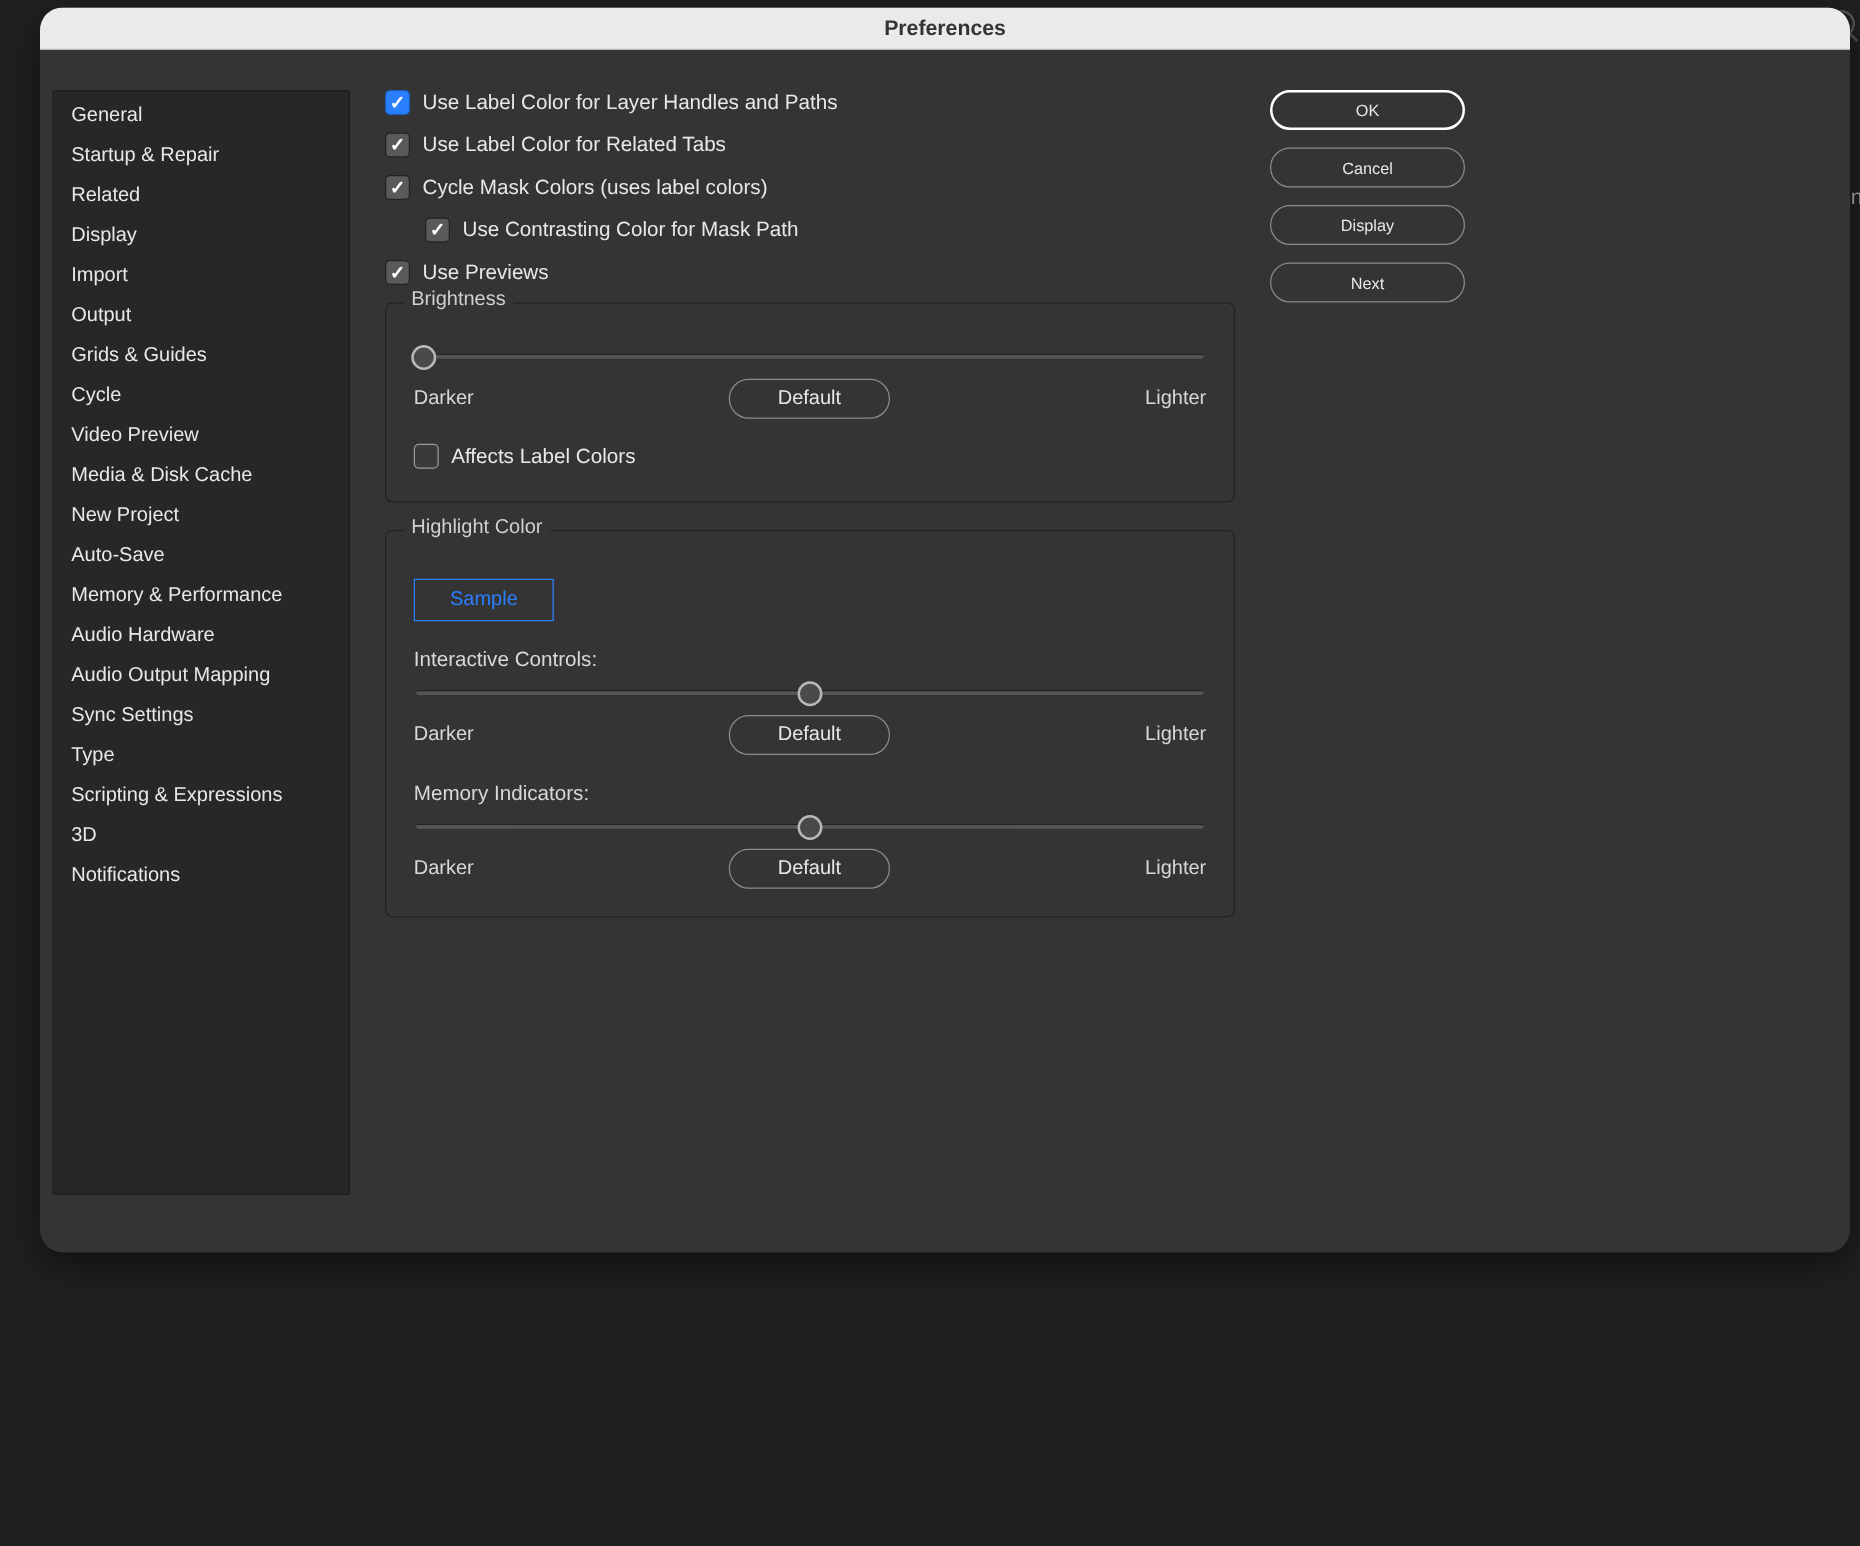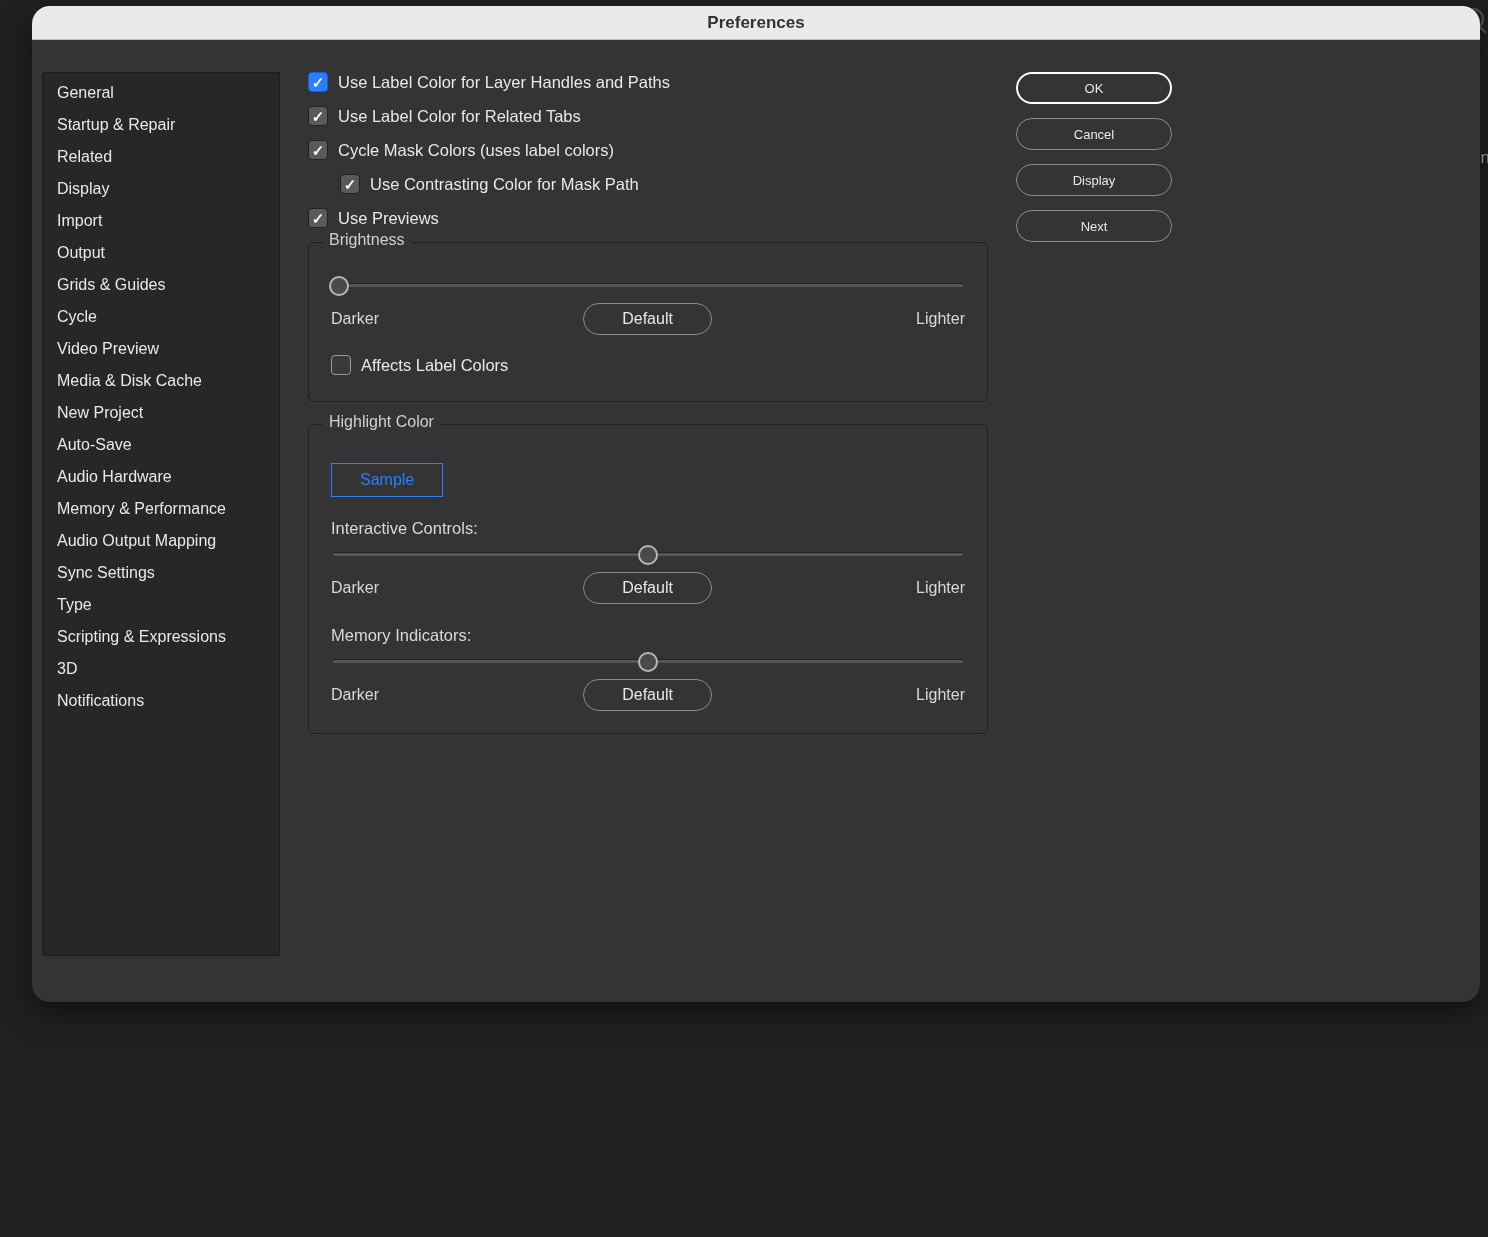--- a/index.html
+++ b/index.html
@@ -199,22 +199,22 @@
         <div class="sidebar-item">Related</div>
         <div class="sidebar-item">Display</div>
         <div class="sidebar-item">Import</div>
         <div class="sidebar-item">Output</div>
         <div class="sidebar-item">Grids &amp; Guides</div>
         <div class="sidebar-item">Cycle</div>
         <div class="sidebar-item">Video Preview</div>
         <div class="sidebar-item">Media &amp; Disk Cache</div>
         <div class="sidebar-item">New Project</div>
         <div class="sidebar-item">Auto-Save</div>
+        <div class="sidebar-item">Memory &amp; Performance</div>
         <div class="sidebar-item">Audio Hardware</div>
-        <div class="sidebar-item">Memory &amp; Performance</div>
         <div class="sidebar-item">Audio Output Mapping</div>
         <div class="sidebar-item">Sync Settings</div>
         <div class="sidebar-item">Type</div>
         <div class="sidebar-item">Scripting &amp; Expressions</div>
         <div class="sidebar-item">3D</div>
         <div class="sidebar-item">Notifications</div>
       </div>
 
     <div class="main">
       <div class="settings">

